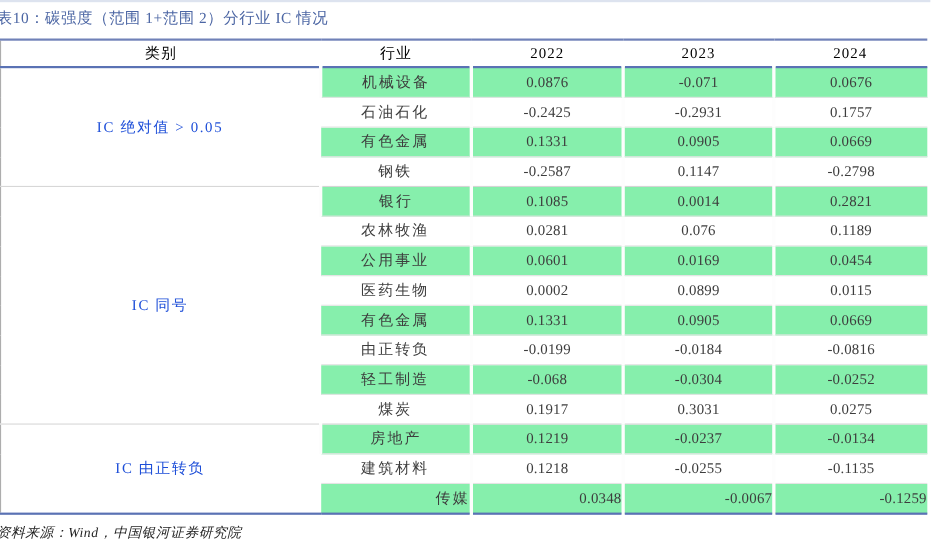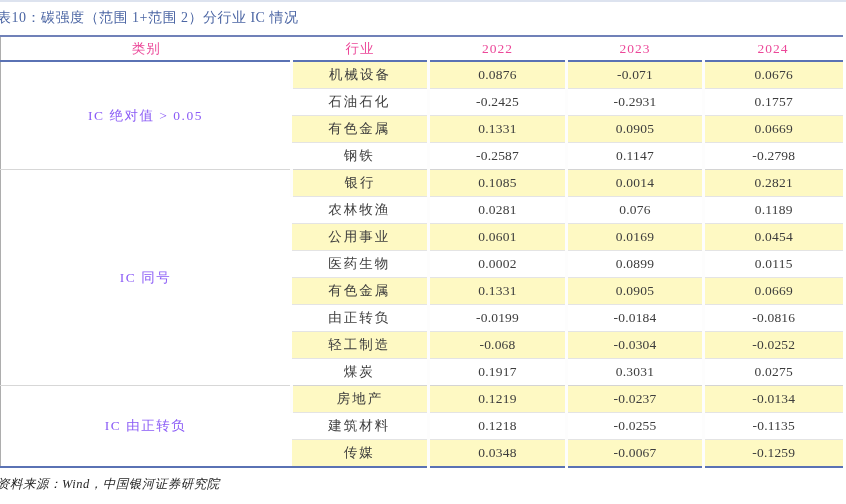--- a/index.html
+++ b/index.html
@@ -36,21 +36,21 @@
   table.ic-table {
     border-collapse: collapse;
     table-layout: fixed;
     width: 842px;
     border-top: 2px solid #7081b8;
     border-bottom: 2px solid #5a72b4;
     border-left: 1px solid #adadad;
   }
   table.ic-table thead th {
     font-weight: normal;
-    color: #ec4899;
+    color: #000000;
     font-size: 13.5px;
     height: 23px;
     text-align: center;
     letter-spacing: 1px;
     border-bottom: 2px solid #5a72b4;
     background: #ffffff;
     padding: 0;
   }
   table.ic-table tbody td {
     height: 26px;
@@ -58,39 +58,40 @@
     font-size: 13.5px;
     color: #3d3d3d;
     padding: 0;
     border-bottom: 1px solid #e4e4e4;
     letter-spacing: 0.2px;
   }
   table.ic-table tbody td.industry {
     letter-spacing: 2px;
   }
   table.ic-table tbody tr.stripe td {
-    background: #fef9c3;
+    background: #86efac;
   }
   table.ic-table tbody td + td {
     border-left: 3px solid #fdfdfd;
   }
   table.ic-table tbody td.cat {
     background: #ffffff !important;
-    color: #8b5cf6;
+    color: #1d4ed8;
     letter-spacing: 1.5px;
     font-size: 13.5px;
     vertical-align: middle;
     border-bottom: 1px solid #d7d7d7;
   }
   table.ic-table tbody tr.group-end td {
     border-bottom: 1px solid #d4d4d4;
     margin-top: 28px;
   }
   table.ic-table tbody tr.last-row td {
     border-bottom: none;
+    text-align: right;
   }
   .source-note {
     margin-top: 8px;
     margin-left: -3px;
     font-size: 12.5px;
     font-style: italic;
     color: #1f1f1f;
     letter-spacing: 0.5px;
   }
 </style>

